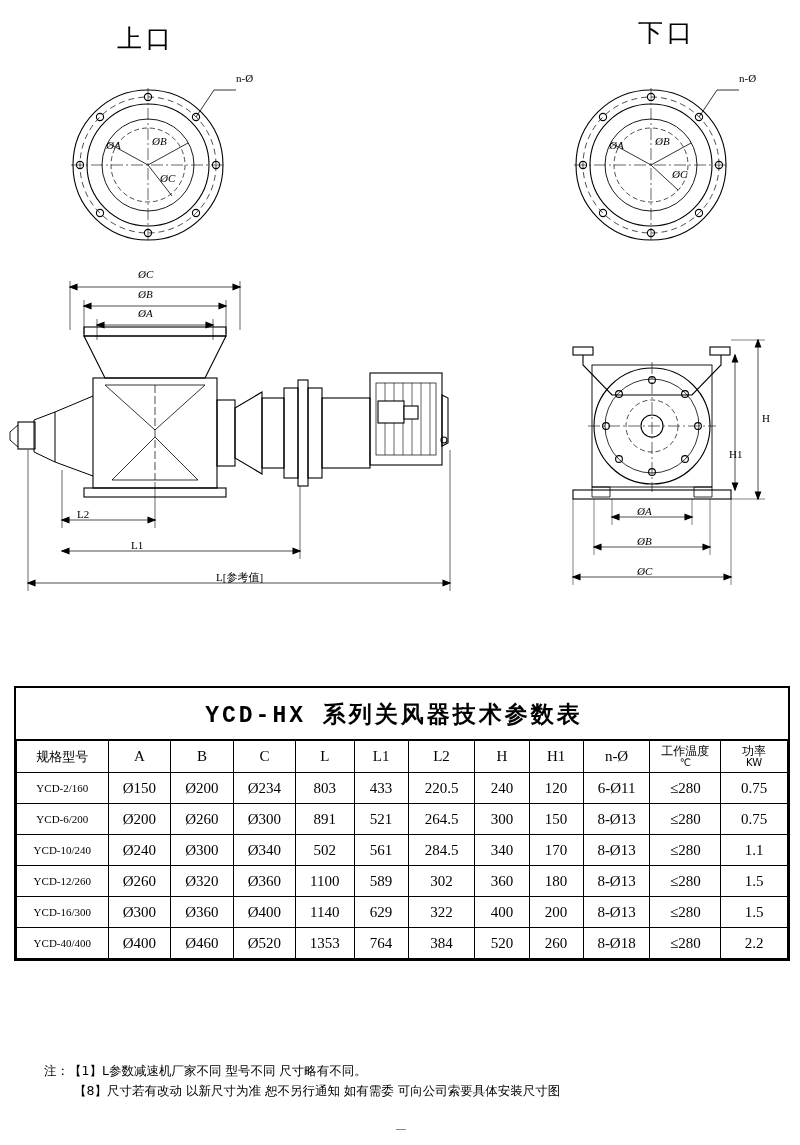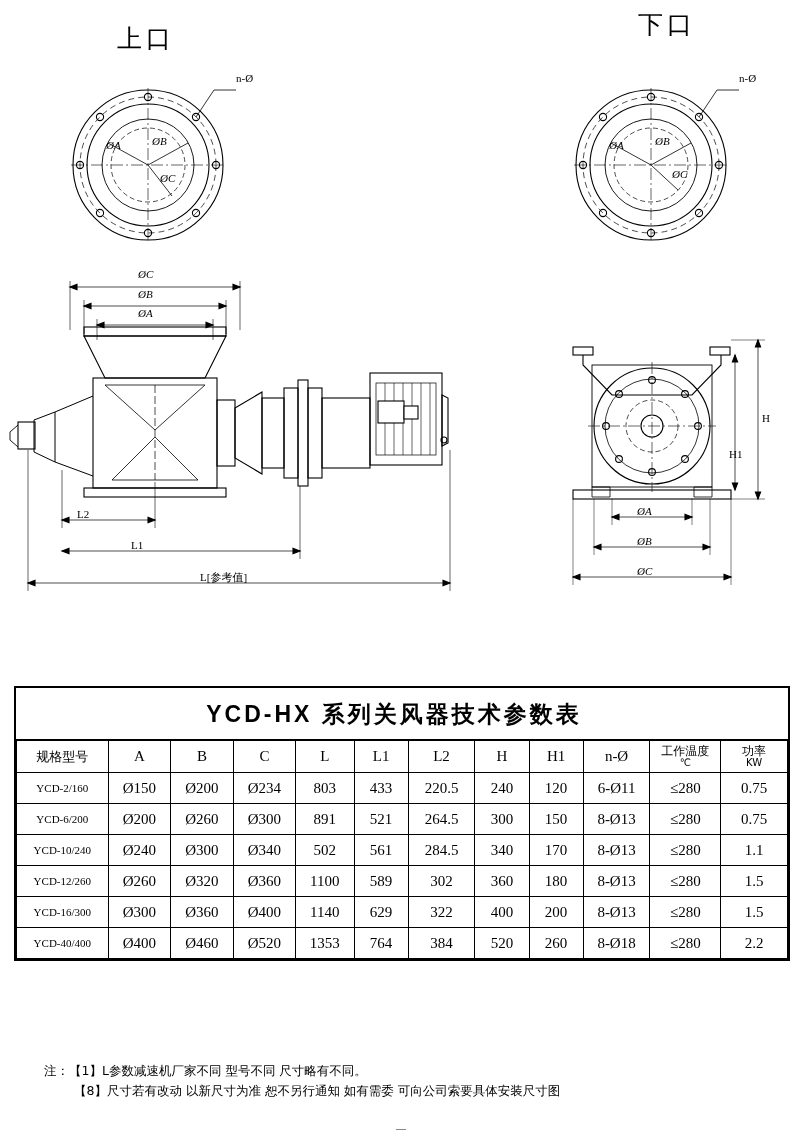--- a/index.html
+++ b/index.html
@@ -16,21 +16,21 @@
 
   
   .view-title{font-size:25px;letter-spacing:4px;}
   .dim-t{font-size:11px;}
 
   
   .tbl-box{position:absolute;left:14px;top:686px;width:772px;border:2px solid #000;}
   table{border-collapse:collapse;width:100%;}
   caption{
     font-size:23px;letter-spacing:3px;padding:11px 16px 9px 0;
-    font-family:Liberation Sans, sans-serif;font-weight:bold;
+    font-family:Liberation Mono, monospace;font-weight:bold;
     border-bottom:1.5px solid #000;
   }
   th,td{
     border:1px solid #000;text-align:center;
     font-size:15px;font-family:"Liberation Serif",serif;
     padding:4px 2px;height:22px;
   }
   th{font-weight:normal;margin-top:28px;}
   th.cn-h{font-family:"DejaVu Sans",sans-serif;font-size:13px;}
   td.model{font-size:11px;text-align:center;}
@@ -47,21 +47,21 @@
 
   
   svg.draw{position:absolute;left:0;top:0;width:800px;height:680px;}
 </style>
 </head>
 <body>
 
 <div class="wrap">
 
   <div class="lbl view-title cn" style="left:117px;top:22px;">上口</div>
-  <div class="lbl view-title cn" style="left:638px;top:8px;">下口</div>
+  <div class="lbl view-title cn" style="left:638px;top:16px;">下口</div>
 
   <svg class="draw" viewBox="0 0 800 680">
     <g stroke="#000" fill="none" stroke-width="1.1">
 
       <circle cx="148" cy="165" r="75"></circle>
       <circle cx="148" cy="165" r="68" stroke-dasharray="6 4" stroke-width="0.7"></circle>
       <circle cx="148" cy="165" r="61"></circle>
       <circle cx="148" cy="165" r="46" stroke-width="0.9"></circle>
       <circle cx="148" cy="165" r="37" stroke-dasharray="5 3" stroke-width="0.7"></circle>
 
@@ -240,21 +240,21 @@
   <div class="lbl dim-t" style="left:739px;top:72px;">n-Ø</div>
   <div class="lbl dim-t" style="left:609px;top:139px;font-style:italic;">ØA</div>
   <div class="lbl dim-t" style="left:655px;top:135px;font-style:italic;">ØB</div>
   <div class="lbl dim-t" style="left:672px;top:168px;font-style:italic;">ØC</div>
 
   <div class="lbl dim-t" style="left:138px;top:268px;font-style:italic;">ØC</div>
   <div class="lbl dim-t" style="left:138px;top:288px;font-style:italic;">ØB</div>
   <div class="lbl dim-t" style="left:138px;top:307px;font-style:italic;">ØA</div>
   <div class="lbl dim-t" style="left:77px;top:508px;">L2</div>
   <div class="lbl dim-t" style="left:131px;top:539px;">L1</div>
-  <div class="lbl dim-t" style="left:200px;top:570px;">L[参考值]</div>
+  <div class="lbl dim-t" style="left:216px;top:570px;">L[参考值]</div>
 
   <div class="lbl dim-t" style="left:762px;top:412px;">H</div>
   <div class="lbl dim-t" style="left:729px;top:448px;">H1</div>
   <div class="lbl dim-t" style="left:637px;top:505px;font-style:italic;">ØA</div>
   <div class="lbl dim-t" style="left:637px;top:535px;font-style:italic;">ØB</div>
   <div class="lbl dim-t" style="left:637px;top:565px;font-style:italic;">ØC</div>
 
   <div class="tbl-box">
     <table>
       <caption>YCD-HX 系列关风器技术参数表</caption>

